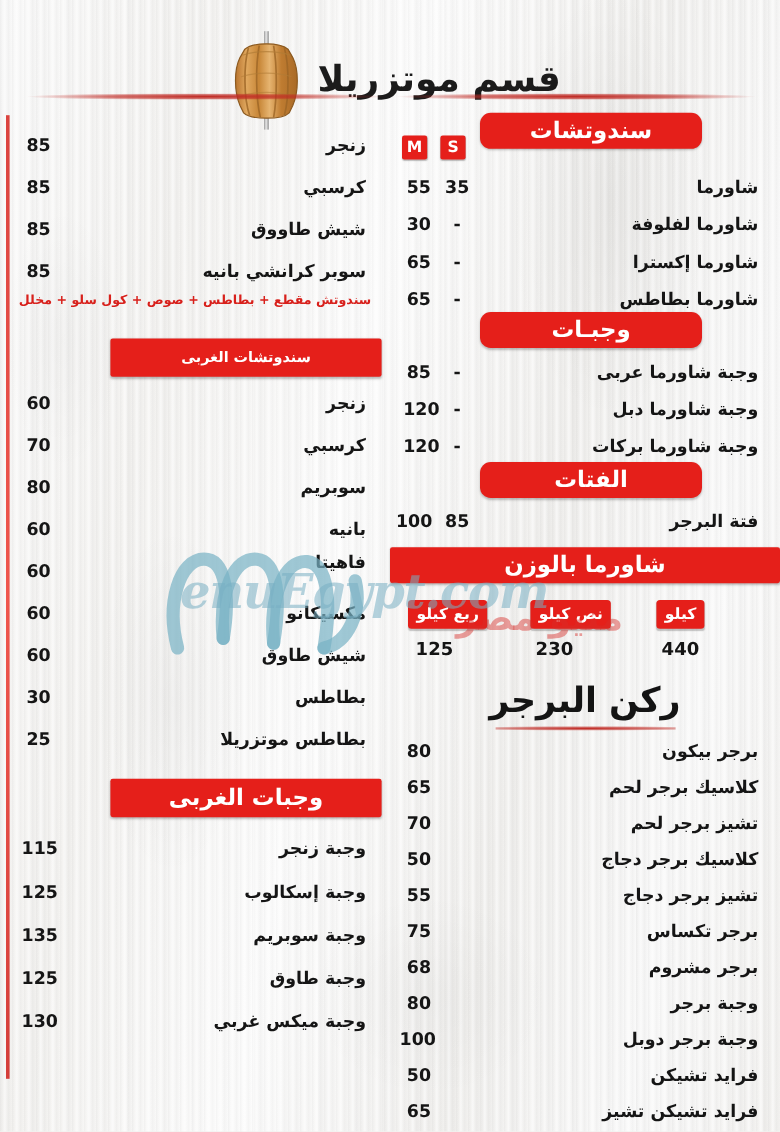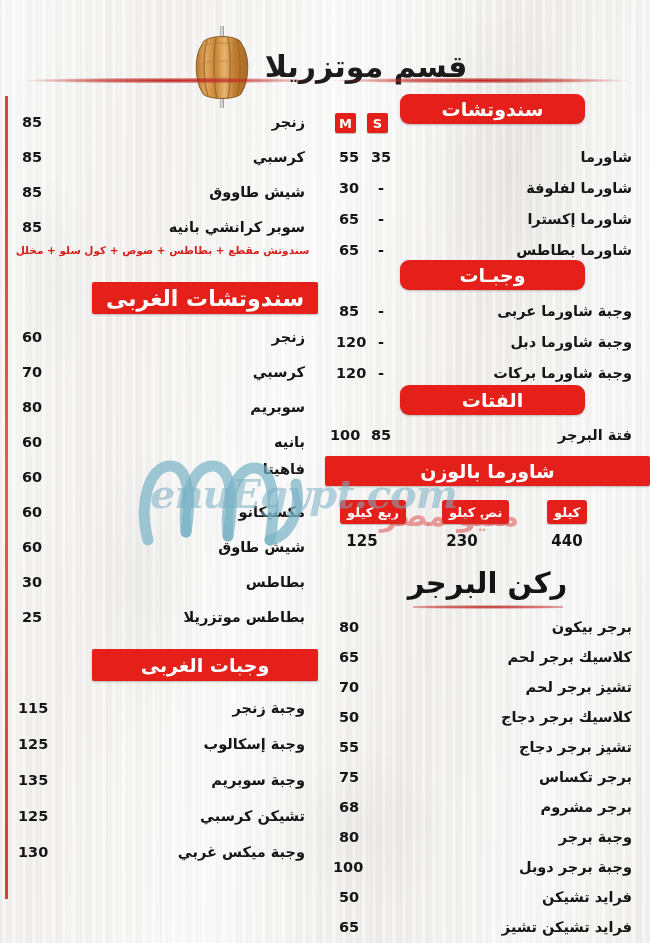--- a/index.html
+++ b/index.html
@@ -211,21 +211,21 @@
 
       <div class="nm" style="top:92px;right:20px;">شيش طاووق</div>
       <div class="pr" style="top:92px;left:22px;">85</div>
 
       <div class="nm" style="top:127px;right:20px;">سوبر كرانشي بانيه</div>
       <div class="pr" style="top:127px;left:22px;">85</div>
 
       <div class="sub-red" style="top:152px;left:0;width:325px;">سندوتش مقطع + بطاطس + صوص + كول سلو + مخلل</div>
     </div>
 
-    <div class="banner square" style="top:190px;left:92px;width:226px;height:32px;font-size:22px;">سندوتشات الغربى</div>
+    <div class="banner square" style="top:190px;left:92px;width:226px;height:32px;font-size:12px;">سندوتشات الغربى</div>
 
     <div>
       <div class="nm" style="top:237px;right:20px;">زنجر</div>
       <div class="pr" style="top:237px;left:22px;">60</div>
 
       <div class="nm" style="top:272px;right:20px;">كرسبي</div>
       <div class="pr" style="top:272px;left:22px;">70</div>
 
       <div class="nm" style="top:307px;right:20px;">سوبريم</div>
       <div class="pr" style="top:307px;left:22px;">80</div>
@@ -254,21 +254,21 @@
     <div>
       <div class="nm" style="top:608px;right:20px;">وجبة زنجر</div>
       <div class="pr" style="top:608px;left:18px;">115</div>
 
       <div class="nm" style="top:644px;right:20px;">وجبة إسكالوب</div>
       <div class="pr" style="top:644px;left:18px;">125</div>
 
       <div class="nm" style="top:680px;right:20px;">وجبة سوبريم</div>
       <div class="pr" style="top:680px;left:18px;">135</div>
 
-      <div class="nm" style="top:716px;right:20px;">تشيكن كرسبي</div>
+      <div class="nm" style="top:716px;right:20px;">وجبة طاوق</div>
       <div class="pr" style="top:716px;left:18px;">125</div>
 
       <div class="nm" style="top:752px;right:20px;">وجبة ميكس غربي</div>
       <div class="pr" style="top:752px;left:18px;">130</div>
     </div>
   </div>
 
   <div class="col col-right">
 
     <div class="banner rounded" style="top:2px;left:75px;width:185px;height:30px;font-size:19px;">سندوتشات</div>

